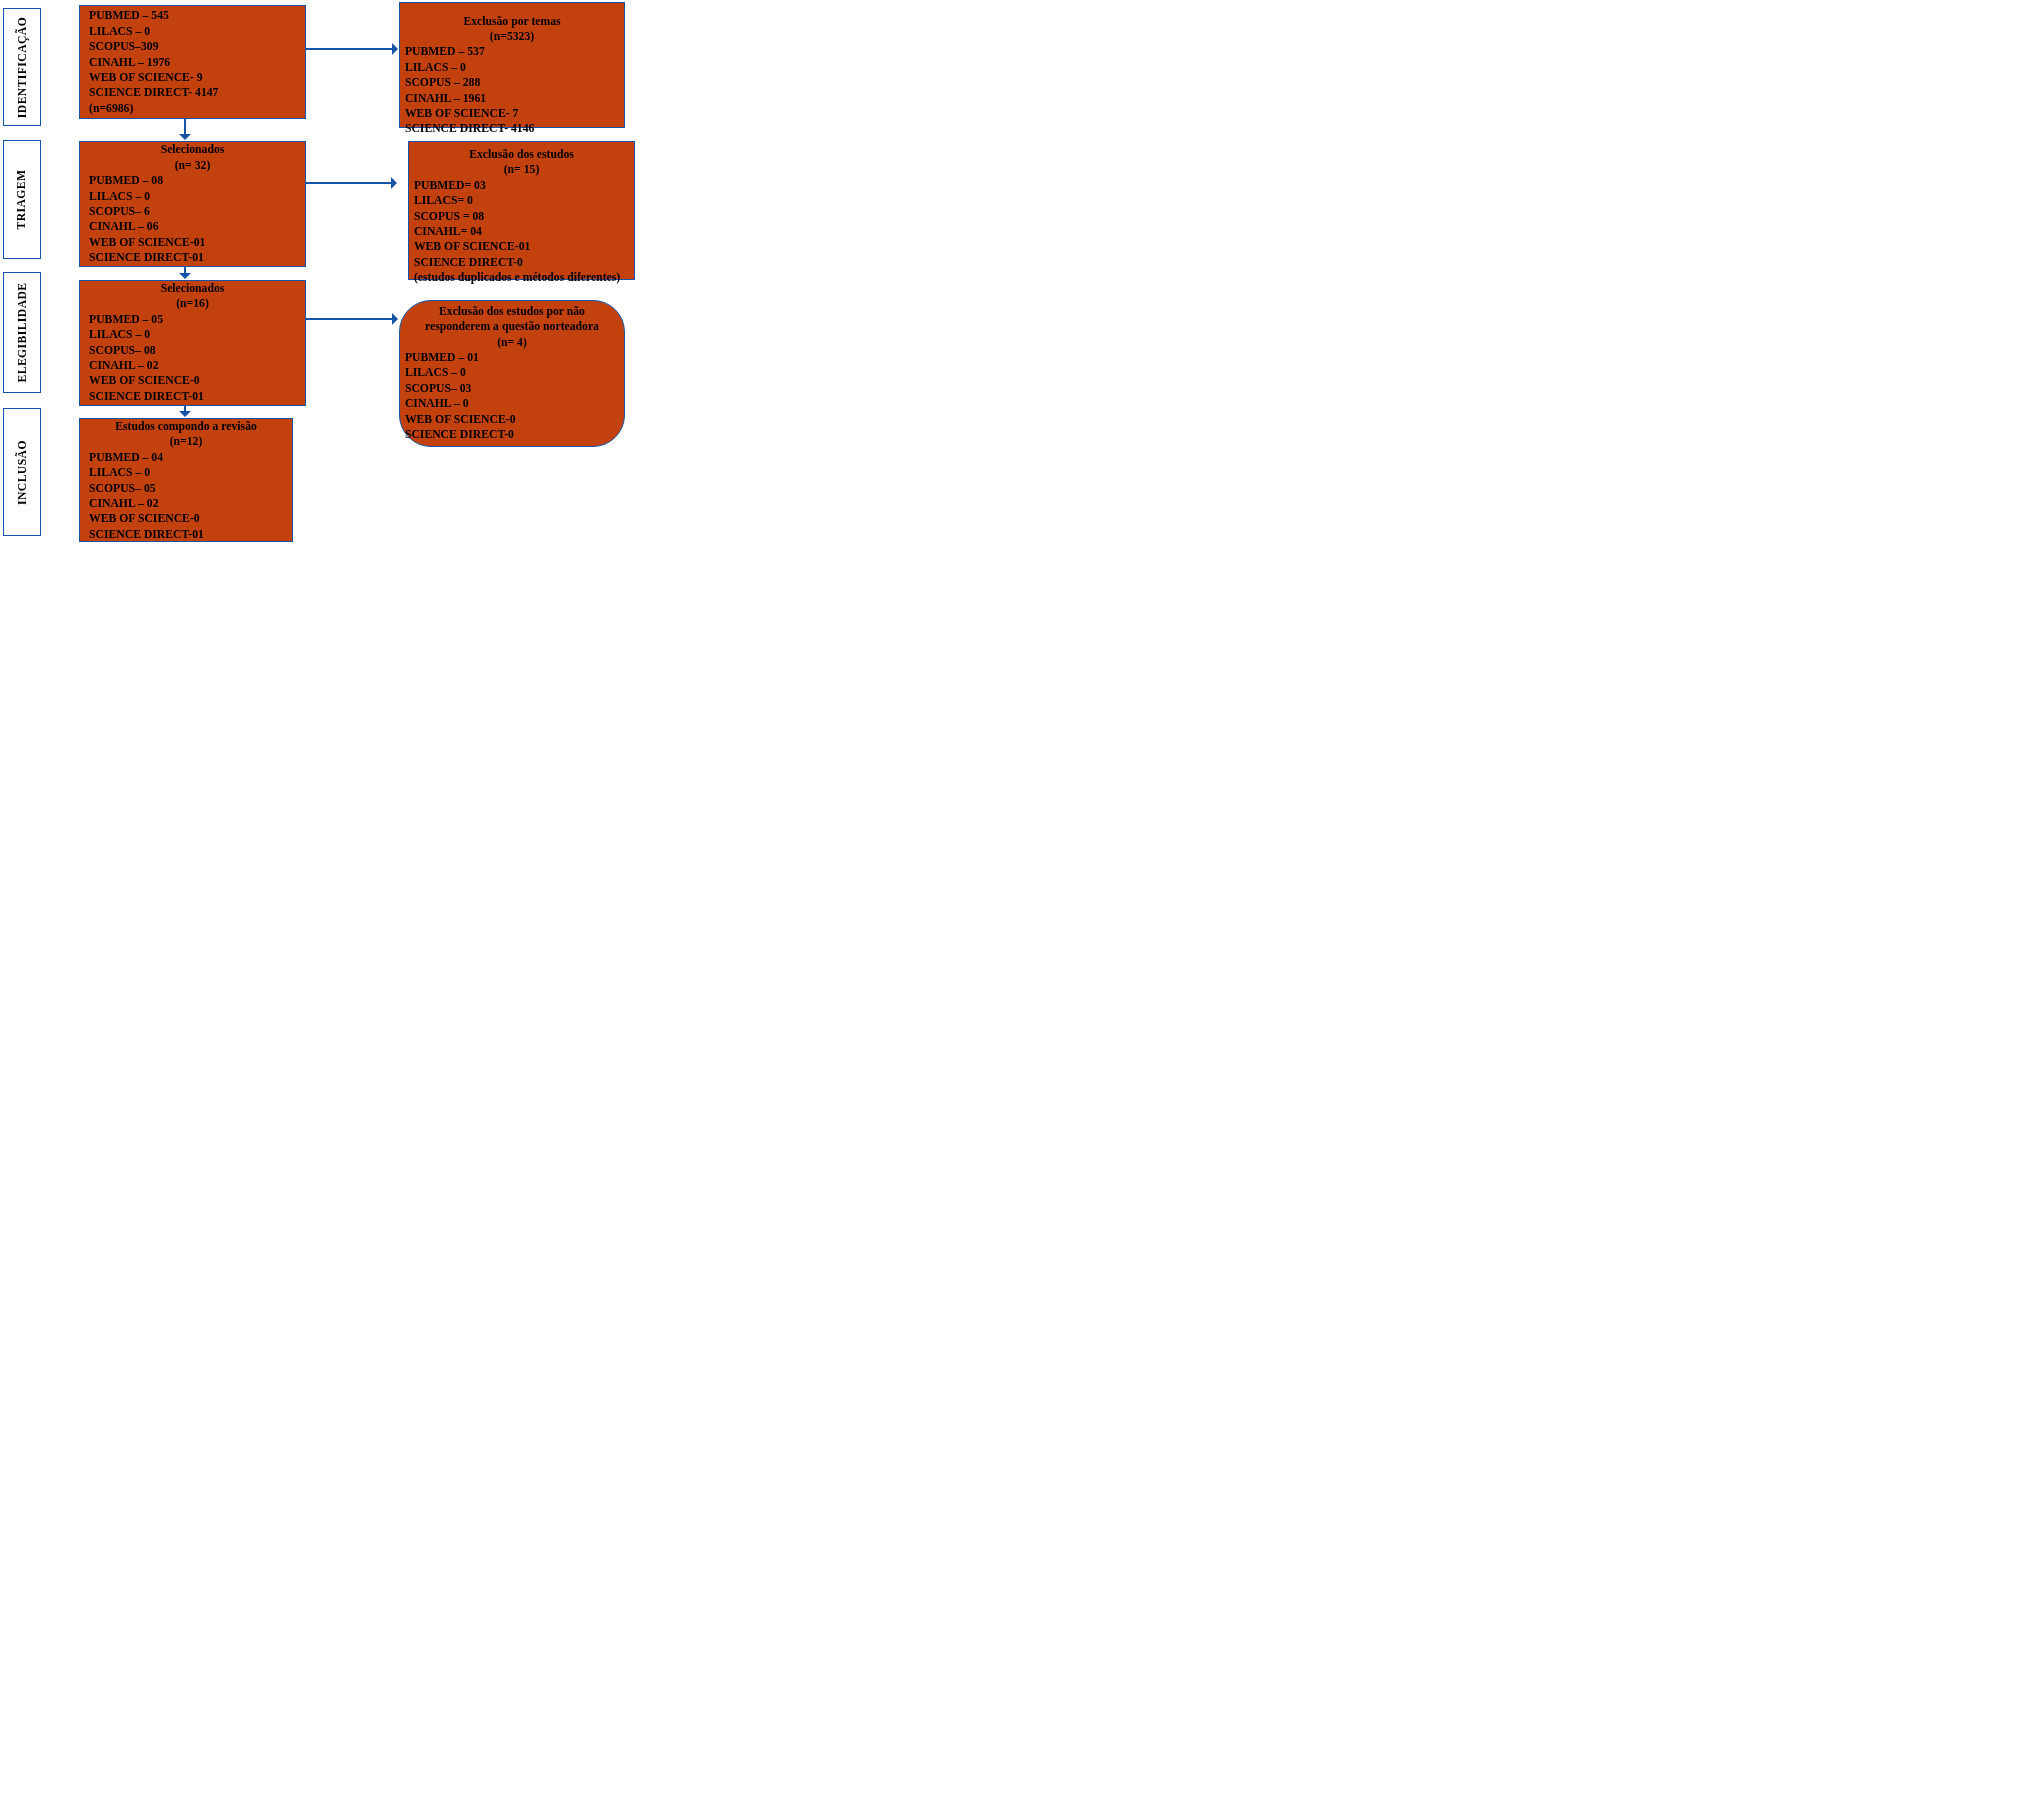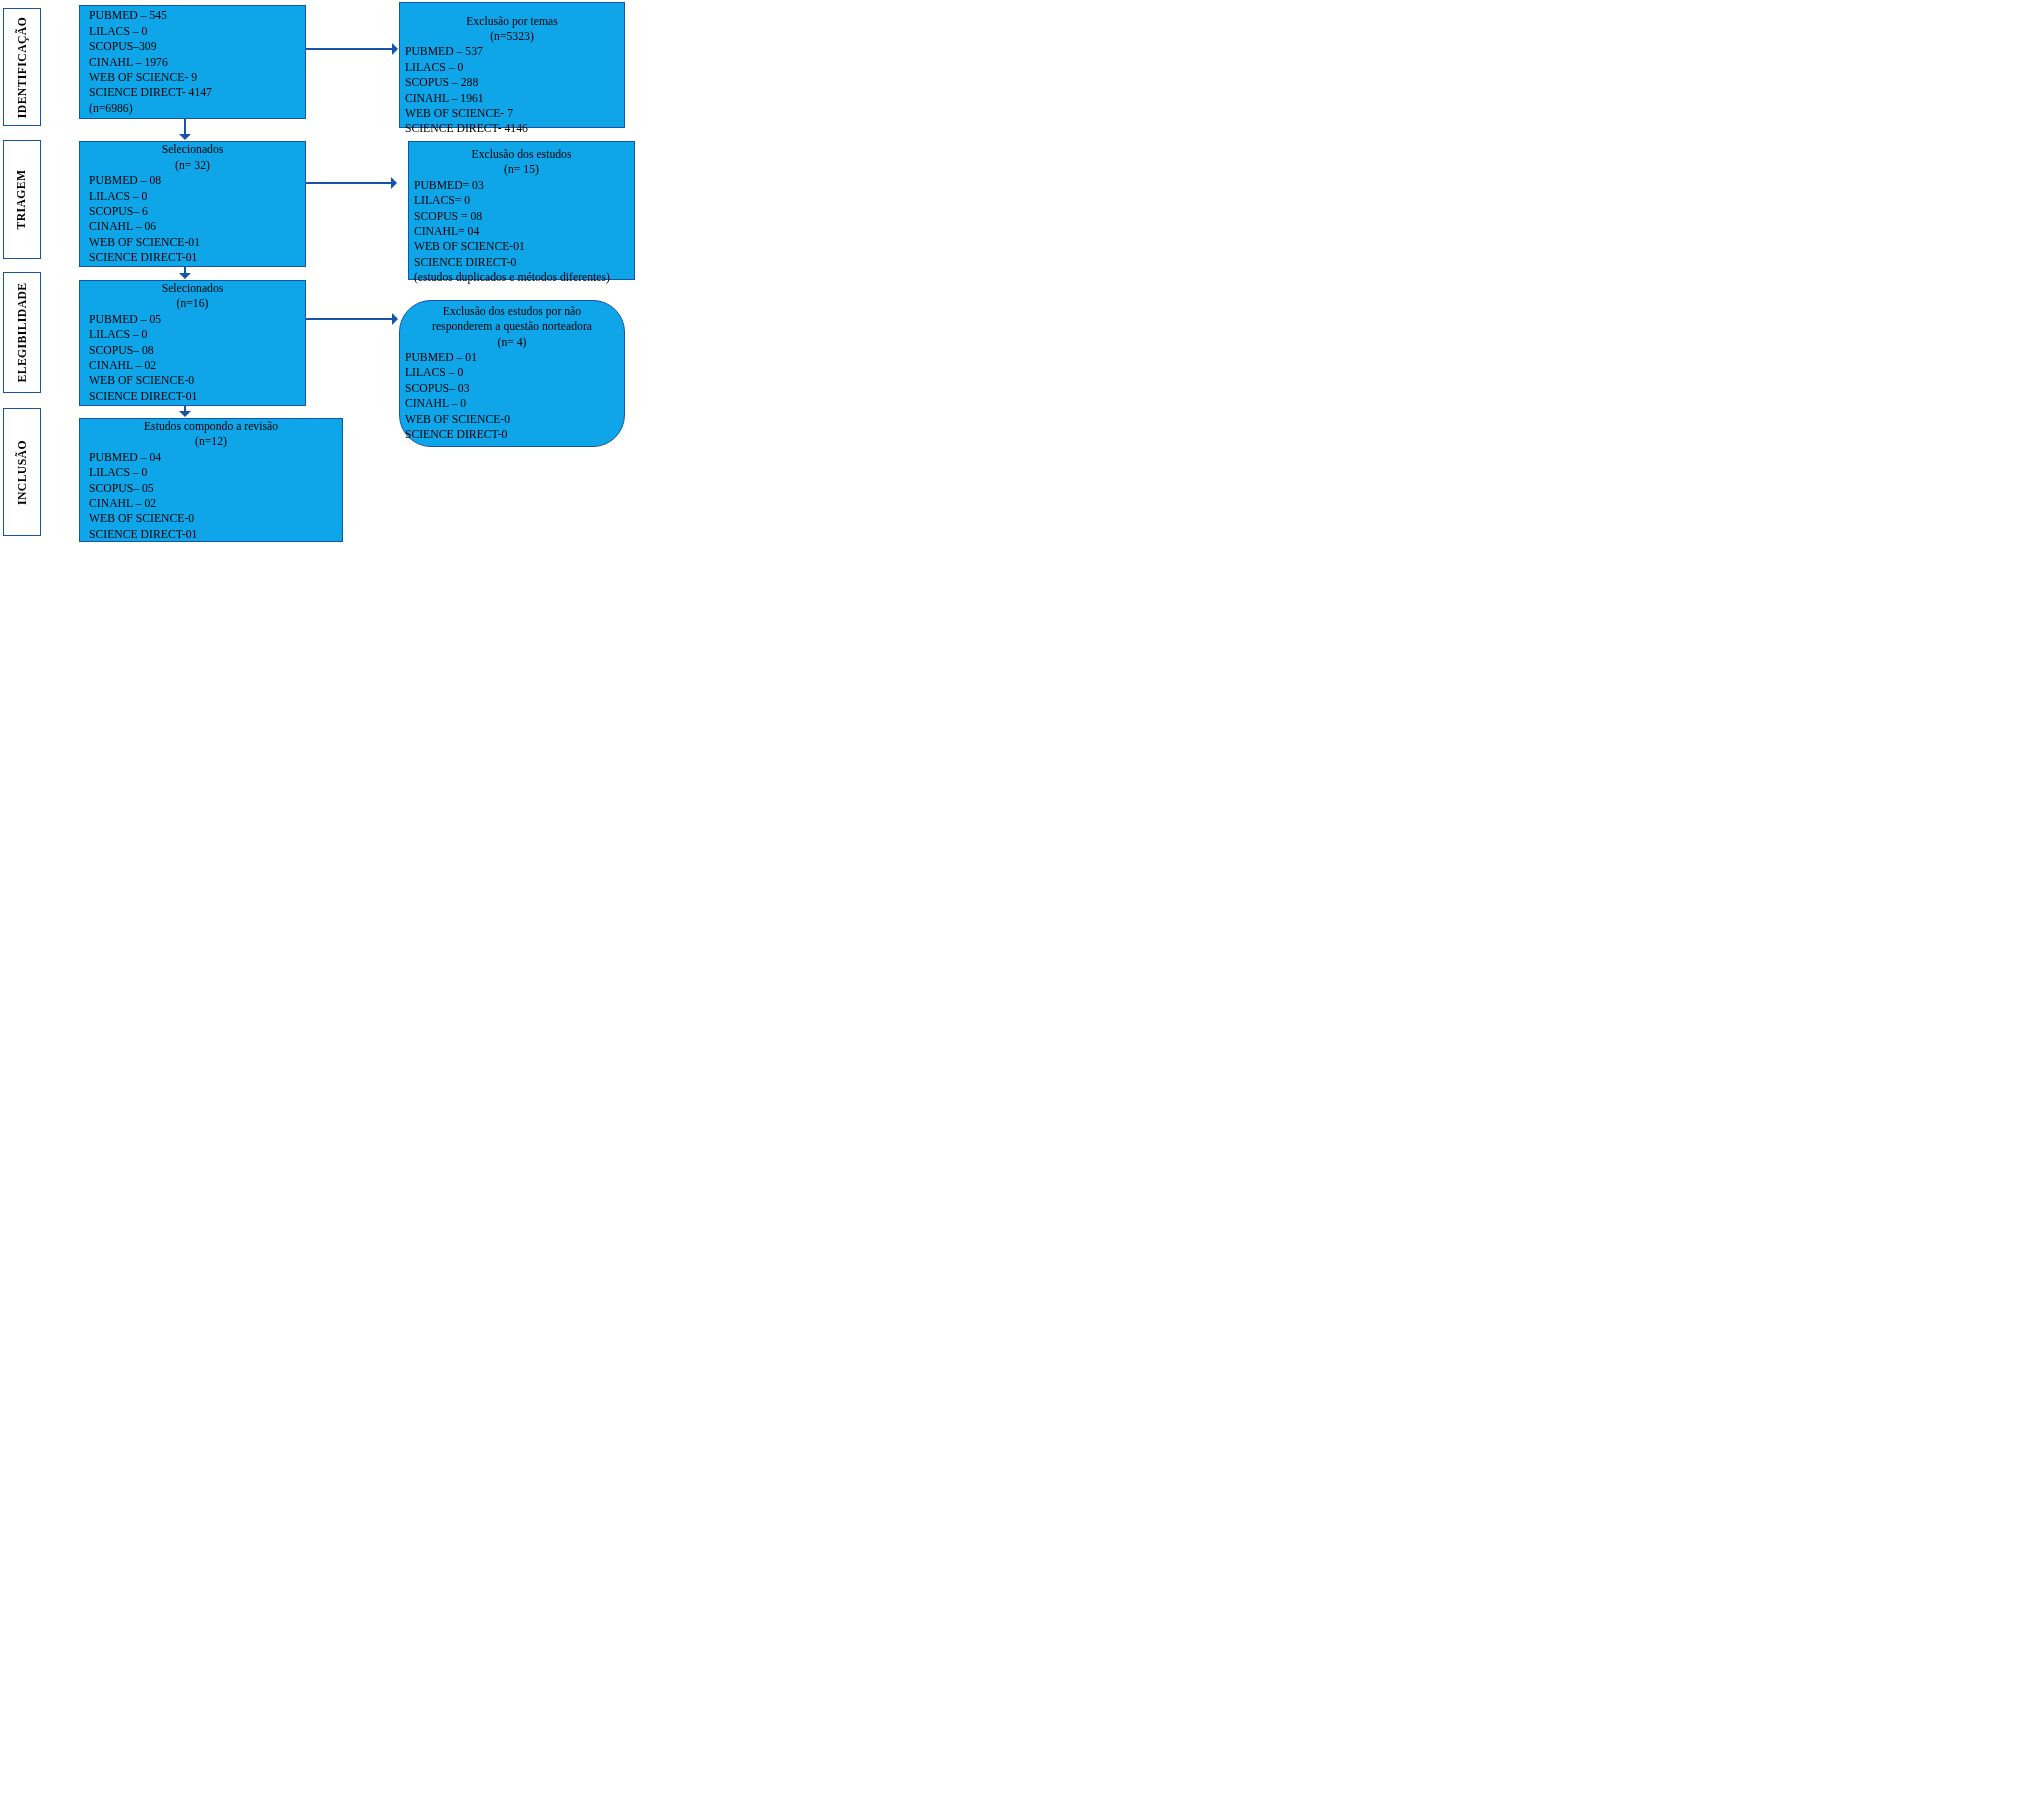--- a/index.html
+++ b/index.html
@@ -9,21 +9,22 @@
     height:544px;
     background:#ffffff;
     font-family:"Liberation Serif","DejaVu Serif",serif;
     color:#000000;
     overflow:hidden;
   }
   .box{
     position:absolute;
     box-sizing:border-box;
     border:1.2px solid #1554A6;
-    background:#0ea5e9;
+    background:#c2410c;
+    font-weight:bold;
   }
   .sbox{
     position:absolute;
     box-sizing:border-box;
     border:1.6px solid #1554A6;
     background:#ffffff;
     left:3.2px;
     width:38px;
     display:flex;
     align-items:center;
@@ -109,21 +110,21 @@
     <div class="title">Selecionados</div>
     <div class="title">(n=16)</div>
     <div class="item">PUBMED – 05</div>
     <div class="item">LILACS – 0</div>
     <div class="item">SCOPUS– 08</div>
     <div class="item">CINAHL – 02</div>
     <div class="item">WEB OF SCIENCE-0</div>
     <div class="item">SCIENCE DIRECT-01</div>
   </div>
 
-  <div class="box main" style="left:79px;top:418px;width:264px;height:124px;">
+  <div class="box main" style="left:79px;top:418px;width:214px;height:124px;">
     <div class="title">Estudos compondo a revisão</div>
     <div class="title">(n=12)</div>
     <div class="item">PUBMED – 04</div>
     <div class="item">LILACS – 0</div>
     <div class="item">SCOPUS– 05</div>
     <div class="item">CINAHL – 02</div>
     <div class="item">WEB OF SCIENCE-0</div>
     <div class="item">SCIENCE DIRECT-01</div>
   </div>
 

